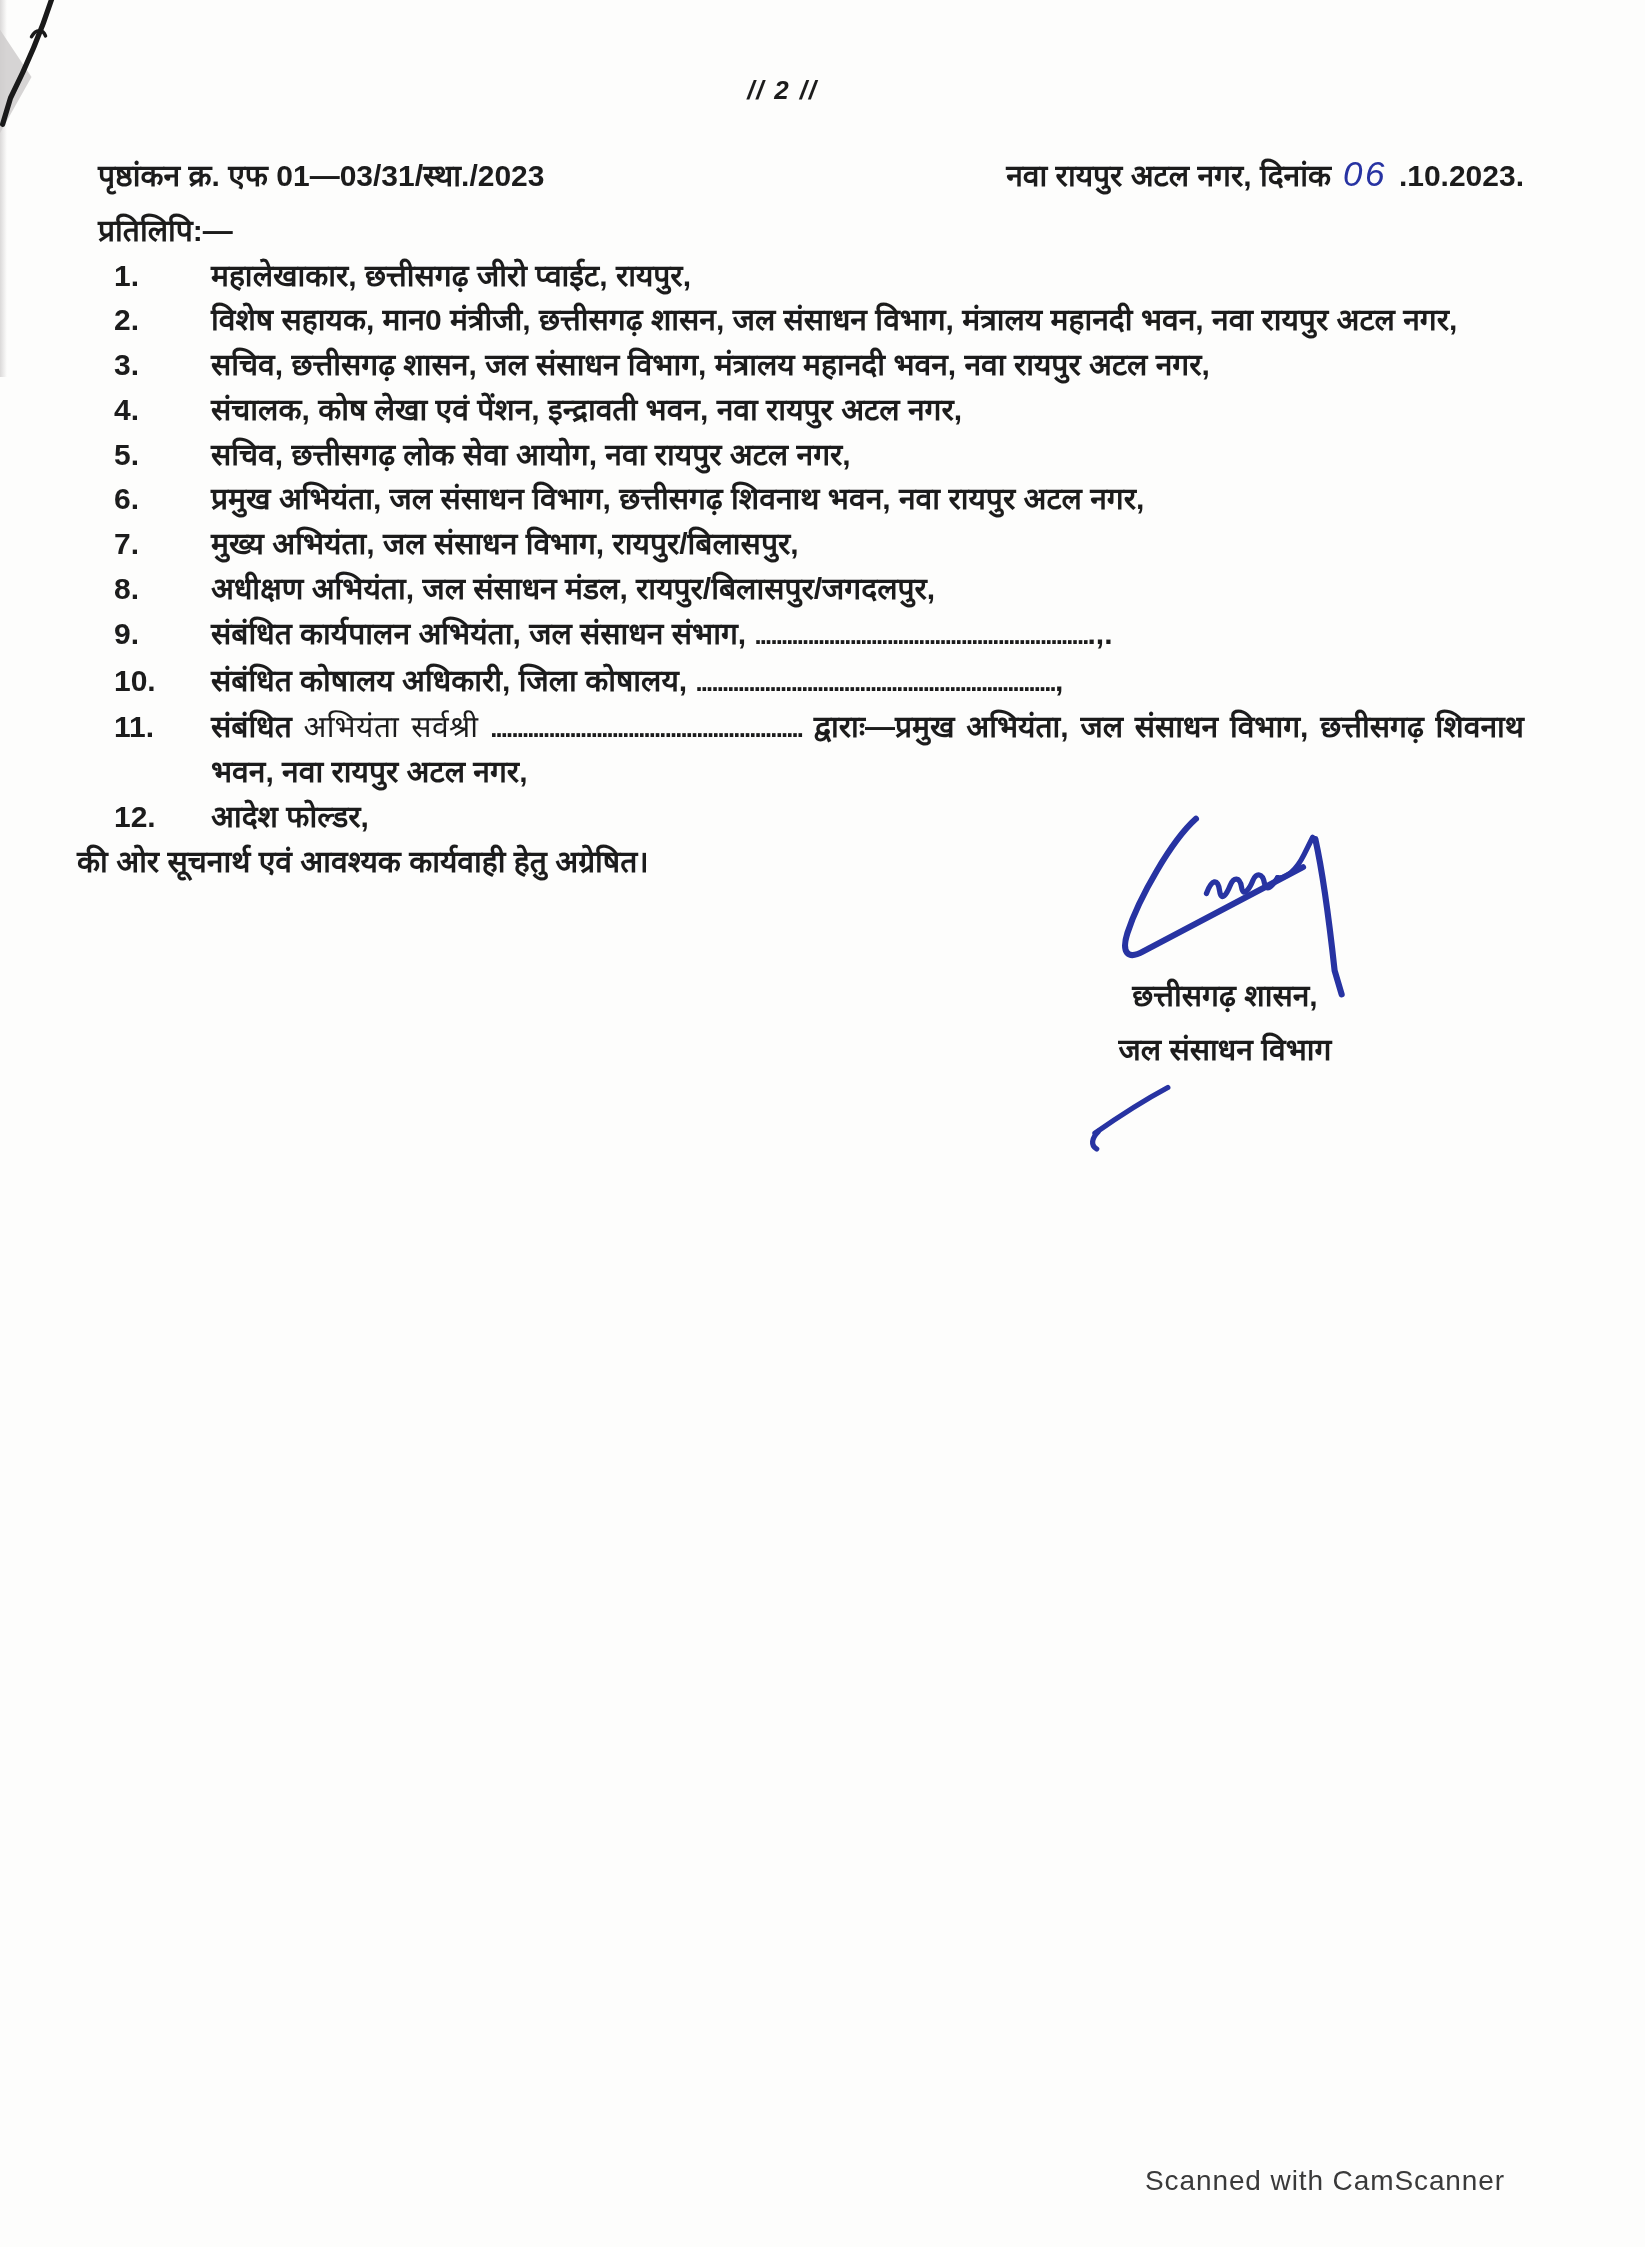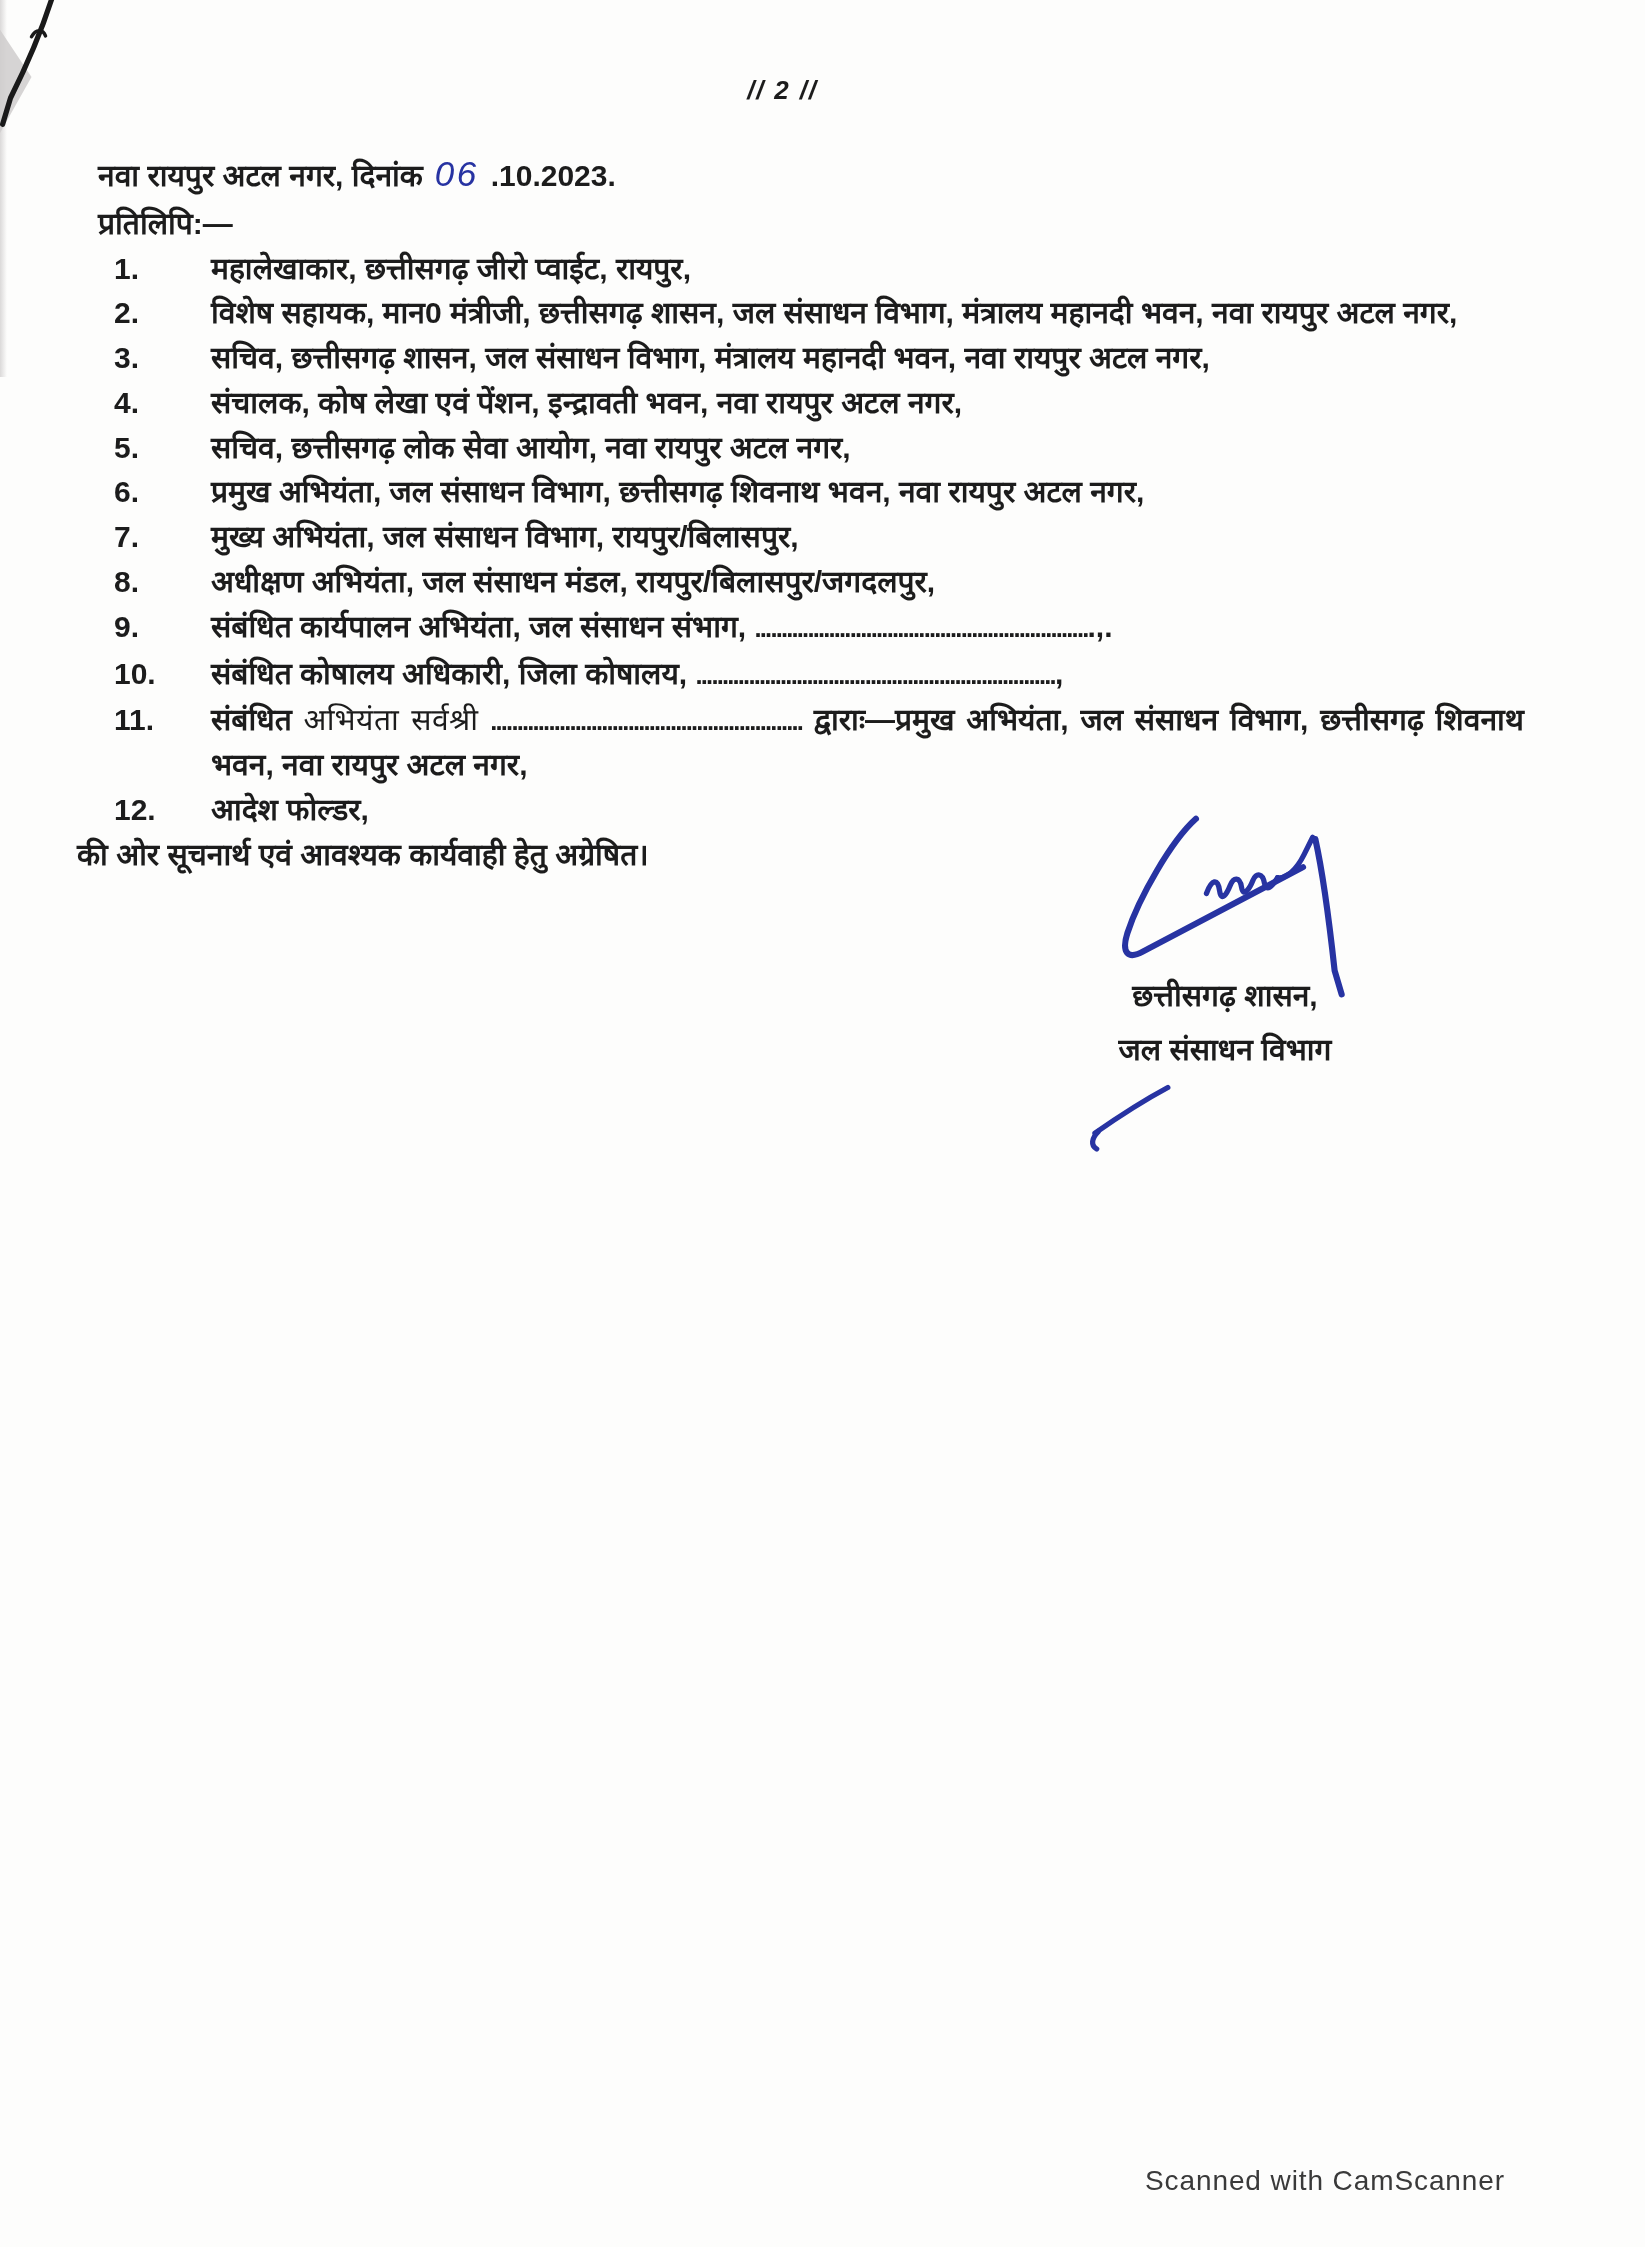--- a/index.html
+++ b/index.html
@@ -17,21 +17,21 @@
     background:linear-gradient(to right,#d2d0d0,rgba(210,208,208,0));opacity:.8}
   .fold{position:absolute;left:0;top:0}
   .page-num{position:absolute;top:75px;left:0;width:1645px;text-align:center;
     font-size:26px;font-weight:700;font-style:italic;letter-spacing:1.8px;
     transform:translateX(-40px);color:var(--ink)}
   .content{position:absolute;left:98px;top:154px;width:1426px;
     font-size:30px;font-weight:700;line-height:39px;color:var(--ink)}
   .header-row{display:flex;justify-content:space-between;align-items:baseline}
   .hand{color:var(--blue);font-style:italic;font-size:35px;font-weight:400;
     letter-spacing:2.6px;padding:0 3.5px}
-  .copy-label{margin-top:9px}
+  .copy-label{margin-top:16px}
   .copy-list{margin-top:3.5px;padding-left:16px}
   .copy-item{display:flex;line-height:43px;margin-bottom:1.8px}
   .copy-item .num{flex:0 0 97px}
   .copy-item .body{flex:1;text-align:justify}
   .part{font:inherit}
   .part.dots{font-size:25.5px;letter-spacing:-1.8px;white-space:nowrap}
   .part.strong{font-weight:400;letter-spacing:0.4px}
   .closing{line-height:43px;margin-left:-21px}
   .sig-ink{position:absolute;left:1073px;top:788px;width:295px;height:383px;pointer-events:none}
   .ink-blue{stroke:var(--blue);fill:none;stroke-linecap:round;stroke-linejoin:round}
@@ -47,20 +47,21 @@
 <svg class="fold" width="84" height="154" viewBox="0 0 96 176">
   <polygon points="0,34 36,88 0,152" fill="#cfcdcd" opacity="0.85"></polygon>
   <path d="M60,-4 C48,34 28,80 12,112 L3,142" stroke="#1a1a1a" stroke-width="6" fill="none" stroke-linecap="round"></path>
   <path d="M36,42 c5,-9 13,-9 16,-1" stroke="#1a1a1a" stroke-width="4" fill="none" stroke-linecap="round"></path>
 </svg>
 
 <div class="page-num">// 2 //</div>
 
 <div class="content">
   <div class="header-row">
+    <span>पृष्ठांकन क्र. एफ 01—03/31/स्था./2023</span>
     <span>
       <span>नवा रायपुर अटल नगर, दिनांक</span>
       <span class="hand">06</span>
       <span>.10.2023.</span>
     </span>
   </div>
 
   <div class="copy-label">प्रतिलिपि:—</div>
 
   <div class="copy-list">

